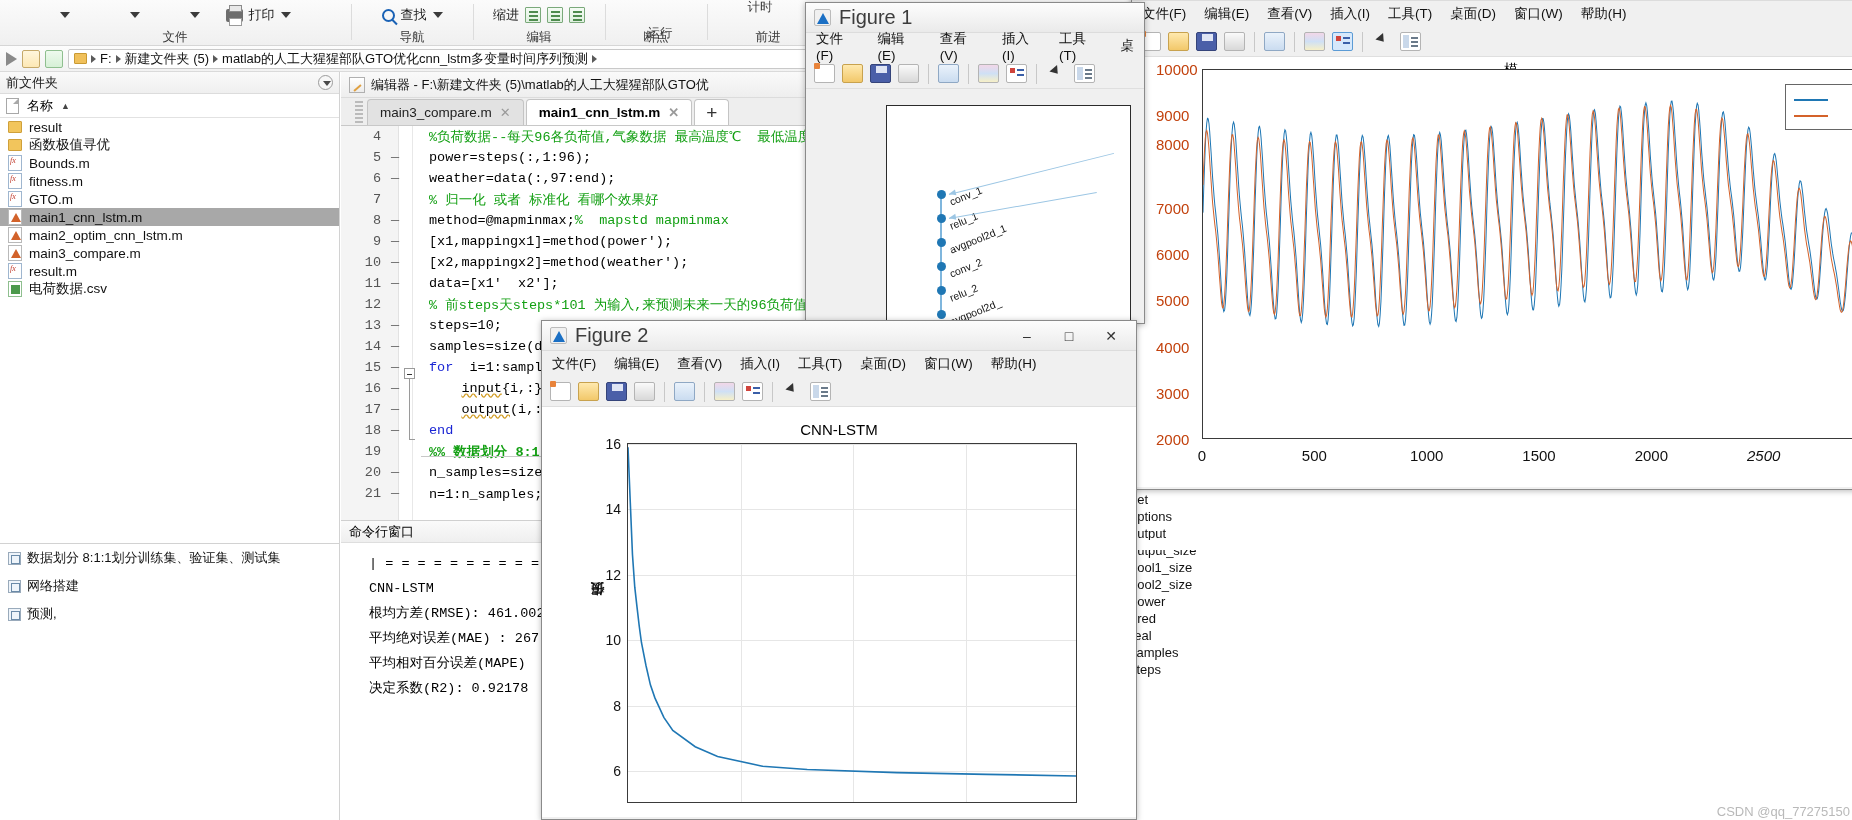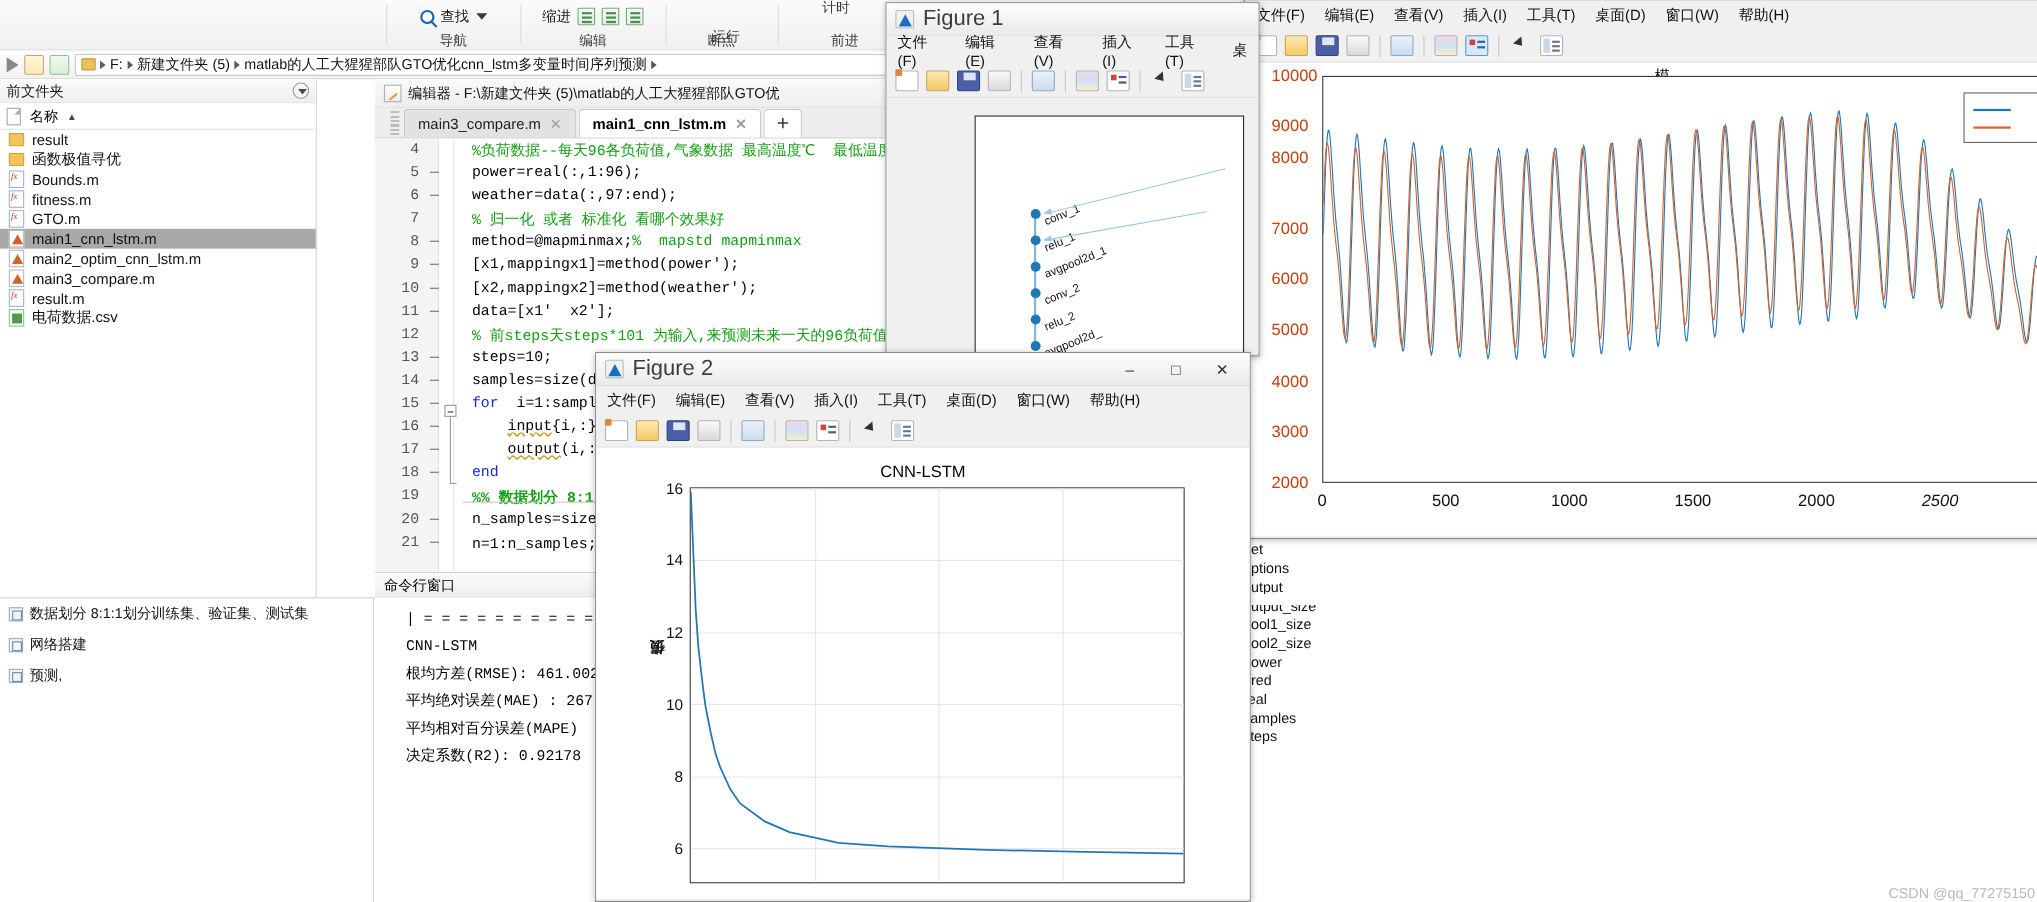--- a/index.html
+++ b/index.html
@@ -54,21 +54,21 @@
   .addr-btn.green{border-color:#8fbf8f;background:linear-gradient(#eefaee,#d6f0d6);}
   .addr-path{
     flex:1;height:20px;background:#fff;border:1px solid #c9c9c9;border-radius:2px;
     display:flex;align-items:center;gap:4px;padding:0 5px;font-size:13px;color:#111;white-space:nowrap;overflow:hidden;
   }
   .folder-ic{width:13px;height:11px;background:#f0c05a;border:1px solid #c99a33;border-radius:1px;}
   .sep-tri{width:0;height:0;border-top:4px solid transparent;border-bottom:4px solid transparent;border-left:5px solid #5a5a5a;display:inline-block;}
 
   
   .fp {
-    position:absolute;left:0;top:72px;width:288px;height:471px;background:#fff;border-right:1px solid #d2d2d2;
+    position:absolute;left:0;top:72px;width:340px;height:471px;background:#fff;border-right:1px solid #d2d2d2;
   }
   .fp-head{height:22px;background:linear-gradient(#fafafa,#efefef);border-bottom:1px solid #dcdcdc;display:flex;align-items:center;padding:0 6px;font-size:13px;color:#1a1a1a;justify-content:space-between;}
   .circ-caret{width:15px;height:15px;border:1px solid #9b9b9b;border-radius:50%;background:#f7f7f7;position:relative;}
   .circ-caret:after{content:"";position:absolute;left:3.5px;top:5px;width:0;height:0;border-left:4px solid transparent;border-right:4px solid transparent;border-top:5px solid #4a4a4a;}
   .fp-colhead{height:24px;border-bottom:1px solid #e2e2e2;display:flex;align-items:center;padding:0 6px;gap:8px;background:#fff;}
   .doc-ic{width:13px;height:16px;background:#fff;border:1px solid #a8a8a8;position:relative;}
   .doc-ic:after{content:"";position:absolute;right:0;top:0;border-left:5px solid transparent;border-bottom:5px solid #a8a8a8;}
   .fp-row{height:18px;display:flex;align-items:center;gap:7px;padding:0 6px 0 8px;font-size:13.5px;color:#111;}
   .fp-row.sel{background:#a8a8a8;}
   .ic-folder{width:14px;height:12px;background:#f2c55c;border:1px solid #cfa03a;border-radius:1px;flex:none;}
@@ -188,20 +188,31 @@
   .f3-legend{position:absolute;right:4px;top:14px;width:84px;height:46px;border:1px solid #666;background:#fff;}
   .f3-legend i{position:absolute;left:8px;width:34px;height:2px;}
   .watermark{position:absolute;right:2px;bottom:1px;font-size:13px;color:#b9b9b9;font-family:"Liberation Sans",sans-serif;}
 </style>
 </head>
 <body>
 
 <div class="root">
 
   <div class="mw-ribbon">
+    <div class="rgroup" style="left:0;width:350px;">
+      <div class="rgitems">
+        <span class="caret" style="margin-right:54px;"></span>
+        <span class="caret" style="margin-right:44px;"></span>
+        <span class="caret" style="margin-right:20px;"></span>
+        <span class="printer"></span>
+        <span class="lbl-txt">打印</span>
+        <span class="caret"></span>
+      </div>
+      <div class="rglabel">文件</div>
+    </div>
     <div class="rgsep" style="left:351px;"></div>
     <div class="rgroup" style="left:352px;width:120px;">
       <div class="rgitems">
         <span class="magnifier"></span>
         <span class="lbl-txt">查找</span>
         <span class="caret"></span>
       </div>
       <div class="rglabel">导航</div>
     </div>
     <div class="rgsep" style="left:473px;"></div>
@@ -346,21 +357,21 @@
         <span>main1_cnn_lstm.m</span>
         <span class="x-mark">✕</span>
       </div>
       <div class="ed-plus">+</div>
     </div>
     <div class="code-area">
       <div class="gutter"></div>
       <div class="gutter2"></div>
       <div id="code-lines" style="position:relative;">
           <div class="cl"><span class="num">4</span><span class="dash"></span><span class="txt"><span class="c-cmt">%负荷数据--每天96各负荷值,气象数据 最高温度℃  最低温度</span></span></div>
-          <div class="cl"><span class="num">5</span><span class="dash">—</span><span class="txt">power=real(:,1:96);</span></div>
+          <div class="cl"><span class="num">5</span><span class="dash">—</span><span class="txt">power=steps(:,1:96);</span></div>
           <div class="cl"><span class="num">6</span><span class="dash">—</span><span class="txt">weather=data(:,97:end);</span></div>
           <div class="cl"><span class="num">7</span><span class="dash"></span><span class="txt"><span class="c-cmt">% 归一化 或者 标准化 看哪个效果好</span></span></div>
           <div class="cl"><span class="num">8</span><span class="dash">—</span><span class="txt">method=@mapminmax;<span class="c-cmt">%  mapstd mapminmax</span></span></div>
           <div class="cl"><span class="num">9</span><span class="dash">—</span><span class="txt">[x1,mappingx1]=method(power');</span></div>
           <div class="cl"><span class="num">10</span><span class="dash">—</span><span class="txt">[x2,mappingx2]=method(weather');</span></div>
           <div class="cl"><span class="num">11</span><span class="dash">—</span><span class="txt">data=[x1'  x2'];</span></div>
           <div class="cl"><span class="num">12</span><span class="dash"></span><span class="txt"><span class="c-cmt">% 前steps天steps*101 为输入,来预测未来一天的96负荷值</span></span></div>
           <div class="cl"><span class="num">13</span><span class="dash">—</span><span class="txt">steps=10;</span></div>
           <div class="cl"><span class="num">14</span><span class="dash">—</span><span class="txt">samples=size(data</span></div>
           <div class="cl"><span class="num">15</span><span class="dash">—</span><span class="txt"><span class="c-kw">for</span>  i=1:samples</span></div>

